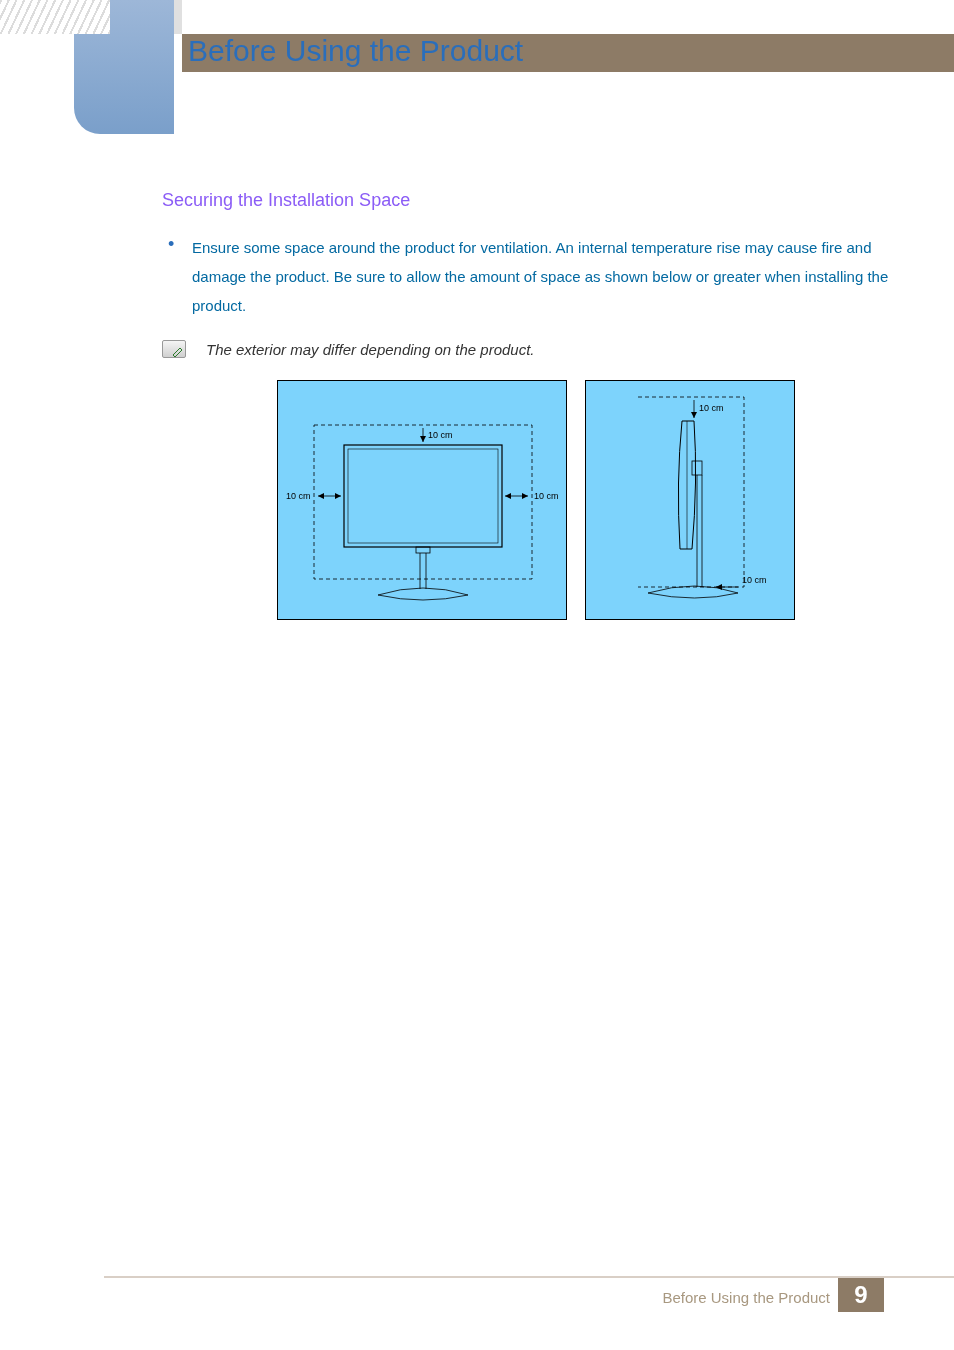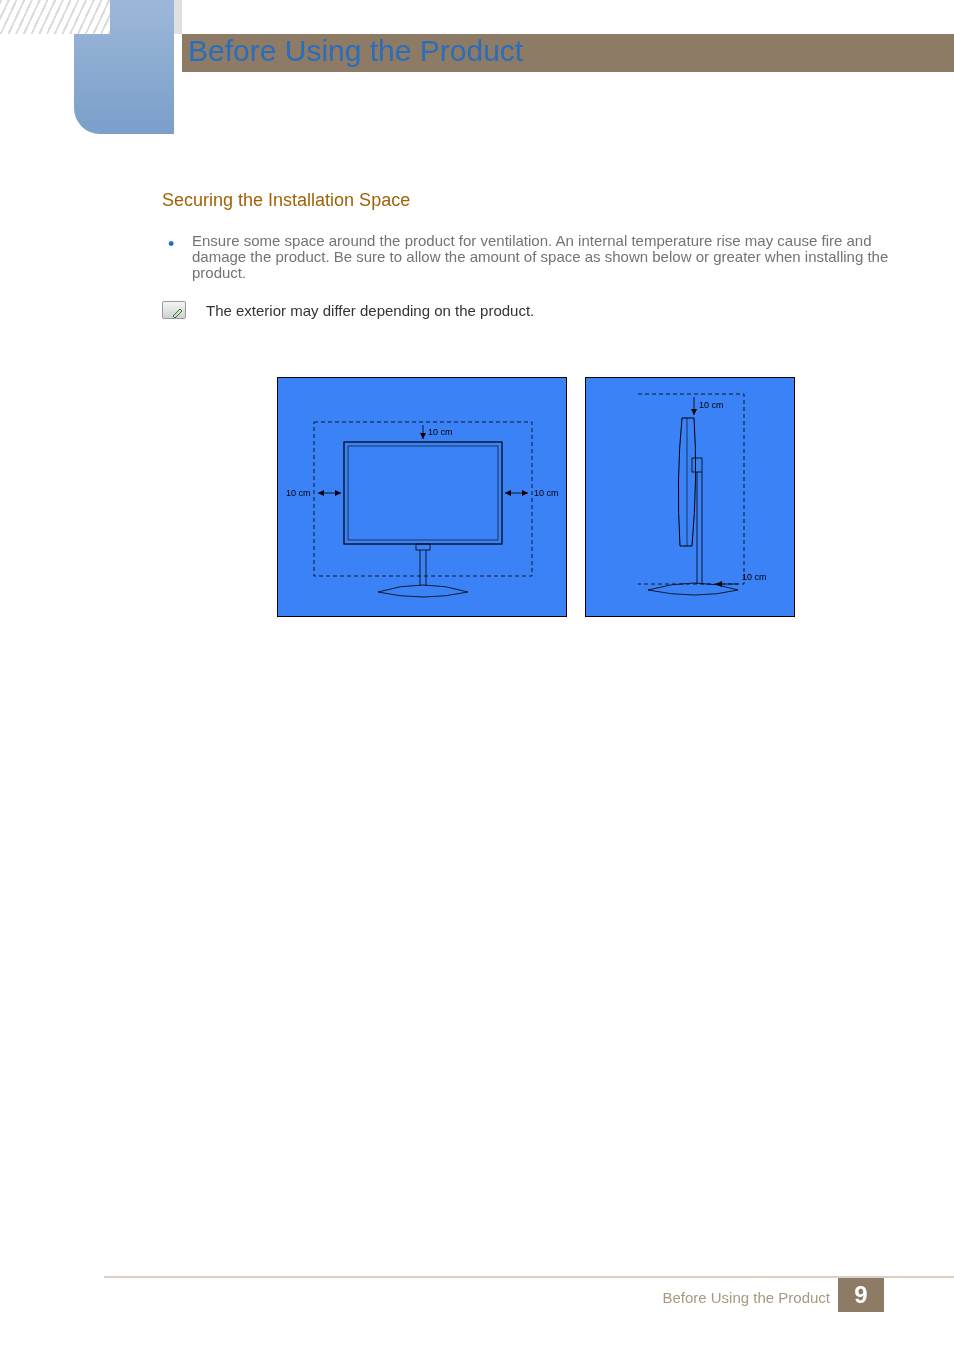--- a/index.html
+++ b/index.html
@@ -54,45 +54,46 @@
     background: repeating-linear-gradient(115deg, #dcdcdc 0px, #dcdcdc 2px, #ffffff 2px, #ffffff 7px);
     z-index: 3;
   }
   .content {
     position: absolute;
     top: 190px;
     left: 162px;
     width: 748px;
   }
   .section-h {
-    color: #a16207;
+    color: #8b5cf6;
     font-size: 18px;
     font-weight: 500;
     margin-bottom: 22px;
   }
   .bullet-row {
     display: flex;
     margin-bottom: 18px;
   }
   .bullet-dot {
     width: 30px;
     flex-shrink: 0;
     color: #2a6ebb;
     font-size: 18px;
     line-height: 22px;
     padding-left: 6px;
   }
   .bullet-text {
     font-size: 15px;
-    line-height: 16px;
-    color: #737373;
+    line-height: 29px;
+    color: #0369a1;
   }
   .note-row {
     display: flex;
     margin-bottom: 18px;
+    font-style: italic;
   }
   .note-icon {
     width: 24px;
     height: 18px;
     background: linear-gradient(to bottom, #f5f5f5, #d0d0d0);
     border: 1px solid #999;
     border-radius: 2px;
     margin-top: 2px;
     margin-right: 20px;
     flex-shrink: 0;
@@ -105,23 +106,22 @@
     color: #333;
   }
   .diagram-row {
     display: flex;
     justify-content: center;
     gap: 18px;
     margin: 16px 0 40px 0;
   }
   .diagram-box {
     border: 1px solid #000;
-    background: #3b82f6;
+    background: #7dd3fc;
     position: relative;
-    margin-top: 36px;
   }
   .diagram-front { width: 290px; height: 240px; }
   .diagram-side { width: 210px; height: 240px; }
   .dlabel { font-size: 9px; fill: #000; font-family: Arial; }
   .section2 { margin-top: 52px; }
 
   .footer {
     position: absolute;
     bottom: 38px;
     left: 0;

